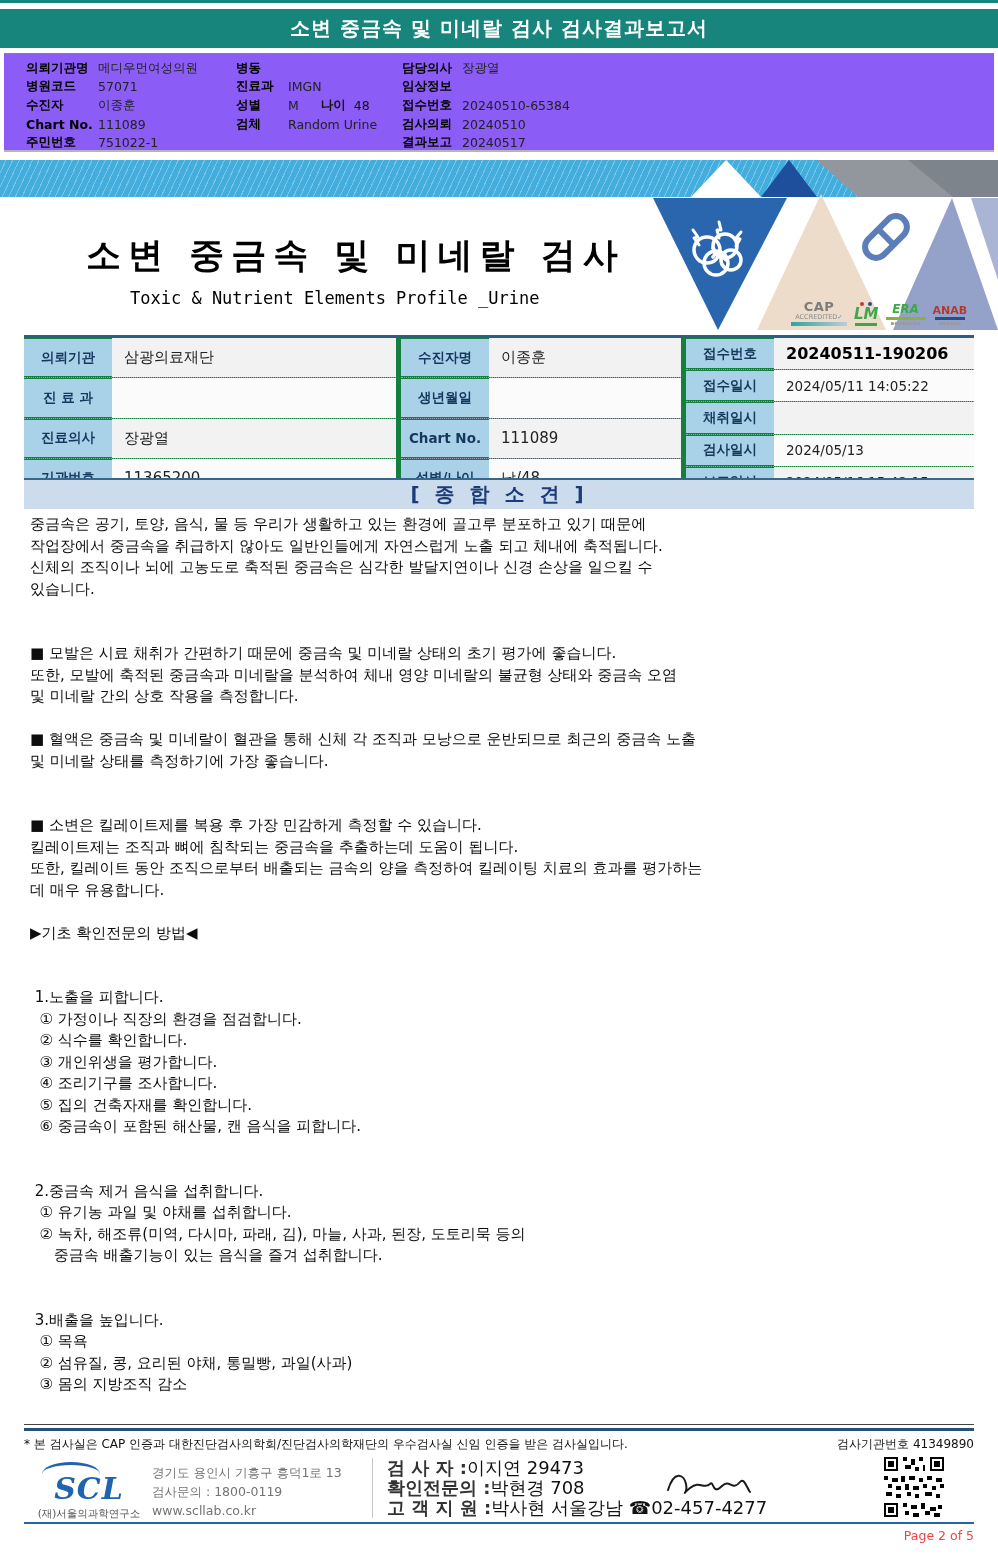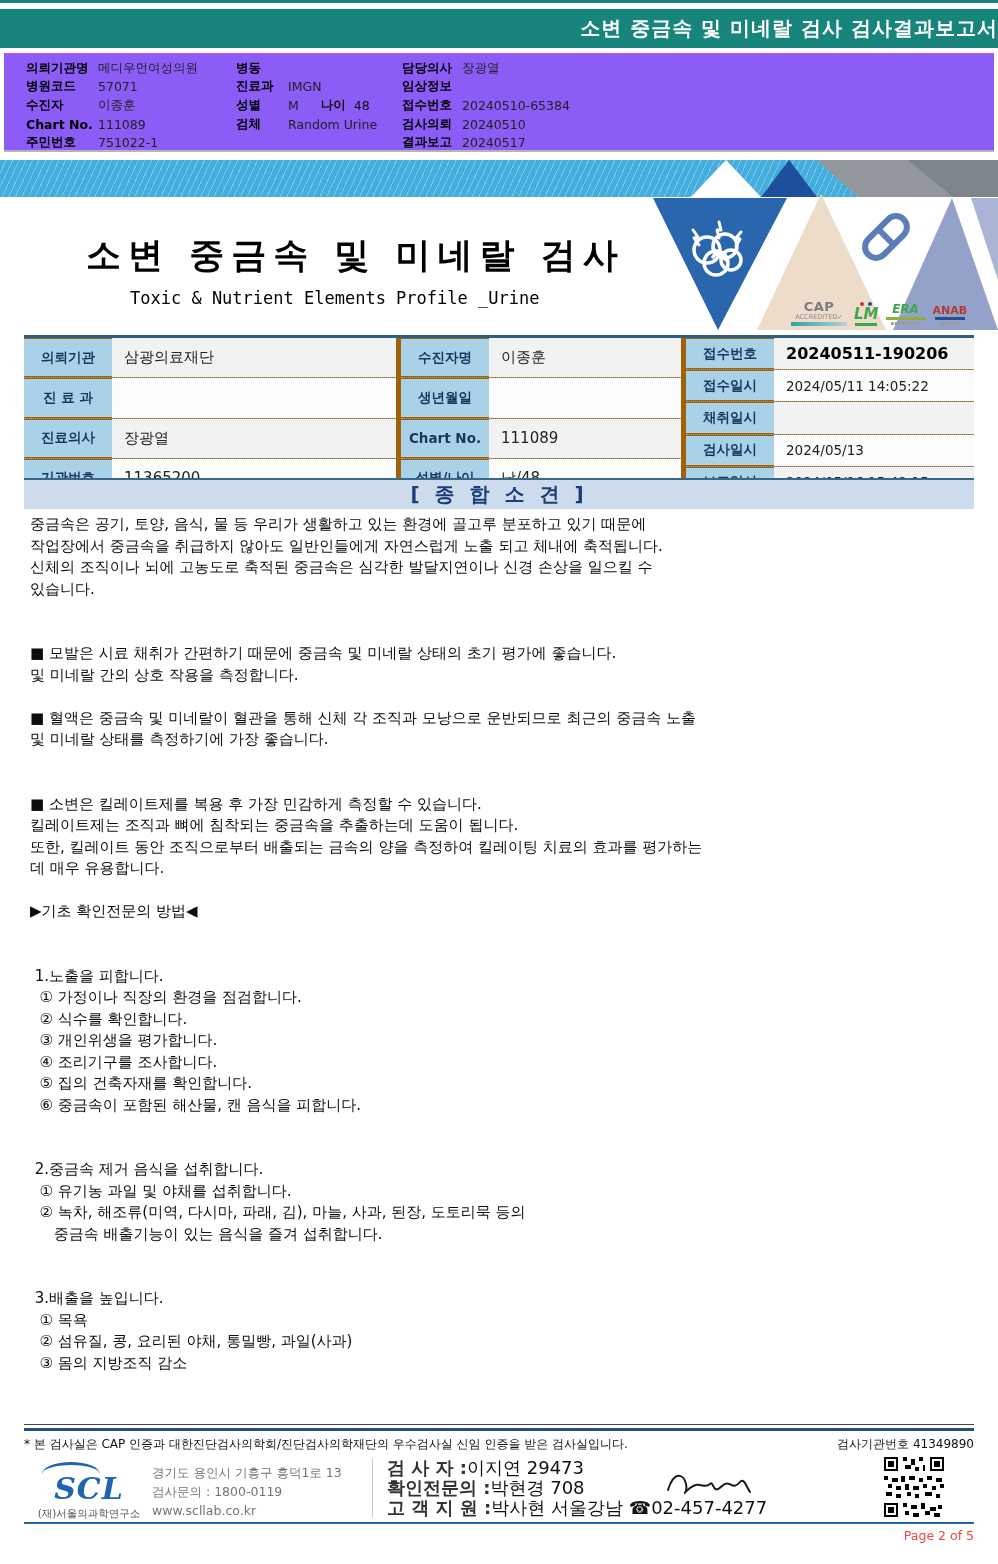--- a/index.html
+++ b/index.html
@@ -3,21 +3,21 @@
 <meta charset="utf-8">
 <style>
   * { margin:0; padding:0; box-sizing:border-box; }
   html,body { background:#ffffff; }
   body { font-family:"DejaVu Sans","Liberation Sans",sans-serif; color:#111; }
   .page { position:relative; width:998px; height:1564px; background:#fff; overflow:hidden; }
 
   
   .top-strip { position:absolute; left:0; top:0; width:998px; height:3px; background:#17857c; }
   .banner { position:absolute; left:0; top:9px; width:998px; height:39px; background:#17857c;
-            display:flex; align-items:center; justify-content:flex-end; }
+            display:flex; align-items:center; justify-content:center; }
   .banner span { color:#fff; font-size:20px; font-weight:bold; letter-spacing:1px; }
 
   
   .pbox { position:absolute; left:4px; top:53px; width:990px; height:99px; background:#8b5cf6;
           border-top:1px solid #d946ef; border-bottom:2px solid #b5b5b5; font-size:12.5px; }
   .pcol { position:absolute; top:5px; }
   .pcol1 { left:22px; } .pcol2 { left:232px; } .pcol3 { left:398px; }
   .prow { height:18.6px; display:flex; align-items:center; white-space:pre; }
   .plabel { font-weight:bold; color:#000; display:inline-block; }
   .pcol1 .plabel { width:72px; } .pcol2 .plabel { width:52px; } .pcol3 .plabel { width:60px; }
@@ -64,21 +64,21 @@
 
   
   .title-kr { position:absolute; left:86px; top:232px; font-size:35px; font-weight:bold;
               color:#000; letter-spacing:7px; }
   .title-en { position:absolute; left:130px; top:288px; font-size:17px; color:#000;
               font-family:"DejaVu Sans Mono","Liberation Mono",monospace; }
 
   
   .itable { position:absolute; left:24px; top:335px; width:950px; height:166px;
             border-top:3px solid #2e5f80; border-bottom:3px solid #2e5f80;
-            display:flex; gap:5px; background:#a16207; }
+            display:flex; gap:5px; background:#15803d; }
   .igroup { display:flex; flex-direction:column; }
   .ig1 { width:372px; } .ig2 { width:280px; } .ig3 { width:288px; }
   .irow { flex:1; display:flex; align-items:stretch; border-bottom:1px dotted #9aa4ad; }
   .igroup .irow:last-child { border-bottom:none; }
   .ilabel { width:88px; background:#a9d1e8; color:#17375e; font-weight:bold; font-size:13.5px;
             display:flex; align-items:center; justify-content:center; margin:1px 0; white-space:pre; }
   .ival { flex:1; display:flex; align-items:center; padding-left:12px; font-size:15px; color:#222; }
   .irow:nth-child(odd) .ival { background:#f2f2f2; }
   .irow:nth-child(even) .ival { background:#fbfbfb; }
   .ig3 .ival { font-size:13.5px; }
@@ -288,20 +288,21 @@
 
   <div class="bodytext">
 
   <div class="line">중금속은 공기, 토양, 음식, 물 등 우리가 생활하고 있는 환경에 골고루 분포하고 있기 때문에</div>
       <div class="line">작업장에서 중금속을 취급하지 않아도 일반인들에게 자연스럽게 노출 되고 체내에 축적됩니다.</div>
       <div class="line">신체의 조직이나 뇌에 고농도로 축적된 중금속은 심각한 발달지연이나 신경 손상을 일으킬 수</div>
       <div class="line">있습니다.</div>
       <div class="line"></div>
       <div class="line"></div>
       <div class="line">■ 모발은 시료 채취가 간편하기 때문에 중금속 및 미네랄 상태의 초기 평가에 좋습니다.</div>
+      <div class="line">또한, 모발에 축적된 중금속과 미네랄을 분석하여 체내 영양 미네랄의 불균형 상태와 중금속 오염</div>
       <div class="line">및 미네랄 간의 상호 작용을 측정합니다.</div>
       <div class="line"></div>
       <div class="line">■ 혈액은 중금속 및 미네랄이 혈관을 통해 신체 각 조직과 모낭으로 운반되므로 최근의 중금속 노출</div>
       <div class="line">및 미네랄 상태를 측정하기에 가장 좋습니다.</div>
       <div class="line"></div>
       <div class="line"></div>
       <div class="line">■ 소변은 킬레이트제를 복용 후 가장 민감하게 측정할 수 있습니다.</div>
       <div class="line">킬레이트제는 조직과 뼈에 침착되는 중금속을 추출하는데 도움이 됩니다.</div>
       <div class="line">또한, 킬레이트 동안 조직으로부터 배출되는 금속의 양을 측정하여 킬레이팅 치료의 효과를 평가하는</div>
       <div class="line">데 매우 유용합니다.</div>

